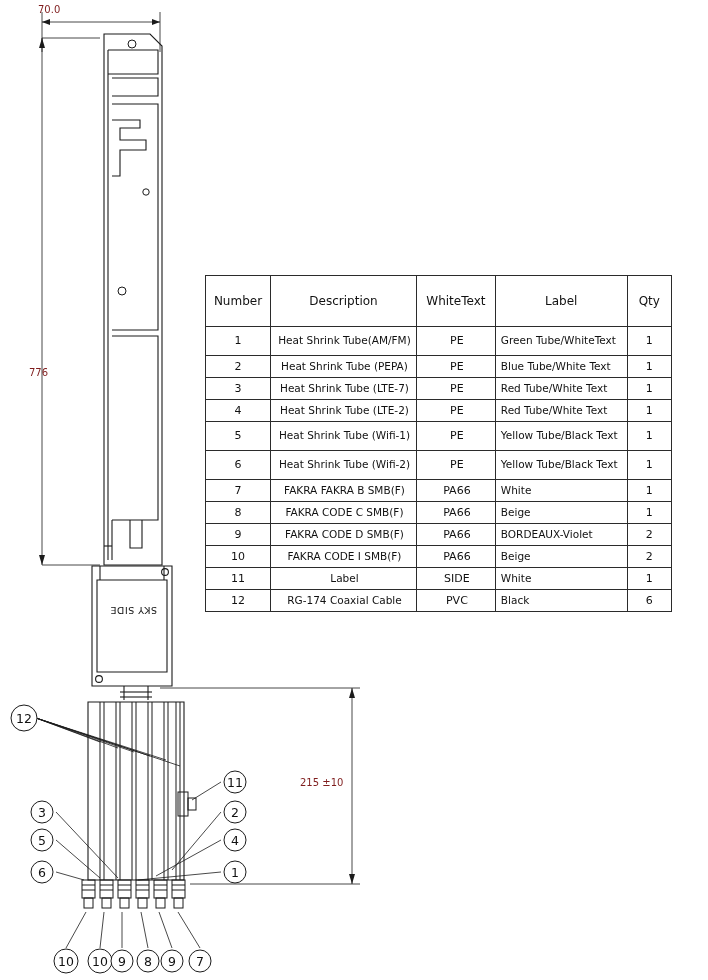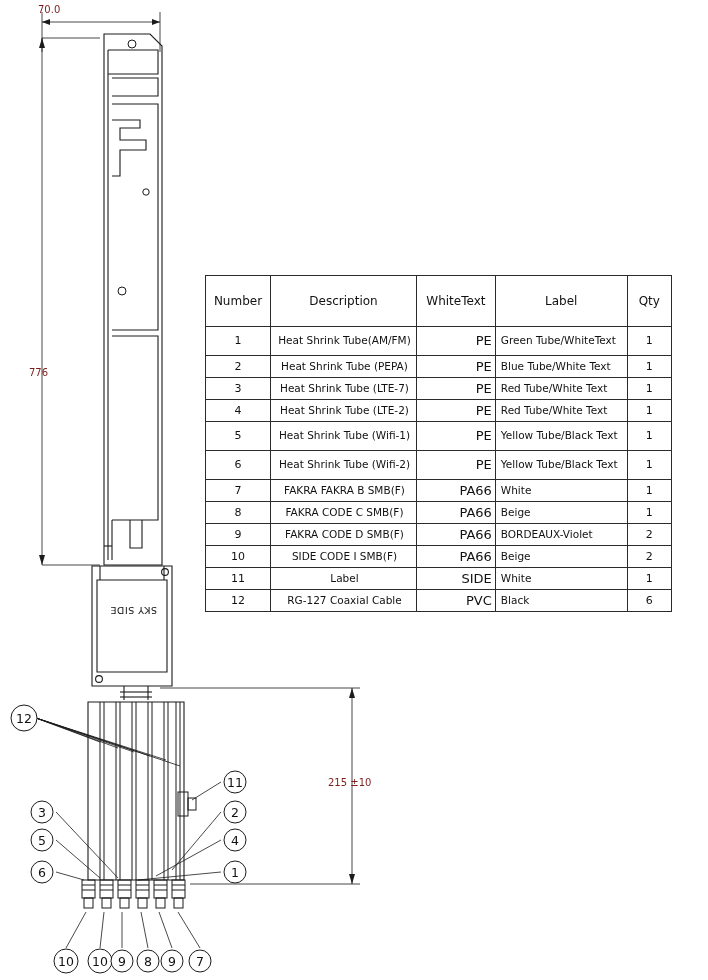--- a/index.html
+++ b/index.html
@@ -31,37 +31,37 @@
     line-height:1.05;
   }
   .bom thead th{
     height:48px;
     font-size:12px;
     text-align:center;
     vertical-align:middle;
   }
   .bom td.num{width:62px;text-align:center;font-size:11px;}
   .bom td.desc{width:165px;text-align:center;padding-left:5px;}
-  .bom td.mat{width:75px;text-align:right;padding-left:5px;font-size:13px;}
+  .bom td.mat{width:75px;text-align:center;padding-left:5px;font-size:11px;}
   .bom td.fin{width:140px;text-align:left;padding-left:5px;}
   .bom td.qty{width:44px;text-align:center;font-size:11px;}
   .bom tr.tall td{height:26px;}
   .bom tr.short td{height:19px;}
   .bom td.fin.wrap{white-space:normal;}
 
   
   .dimtxt{
     position:absolute;
     font-size:10px;
     color:#7f1d1d;
     white-space:nowrap;
   }
   .t70{left:38px;top:4px;}
   .t553{left:29px;top:367px;}
-  .t215{left:328px;top:777px;}
+  .t215{left:300px;top:777px;}
   .skyside{
     position:absolute;
     left:110px;top:605px;
     font-size:9.5px;
     letter-spacing:.5px;
     color:#111;
     transform:rotate(180deg);
     white-space:nowrap;
   }
   .balloon-txt{
@@ -334,35 +334,35 @@
       </tr>
       <tr class="short">
         <td class="num">9</td>
         <td class="desc">FAKRA CODE D SMB(F)</td>
         <td class="mat">PA66</td>
         <td class="fin">BORDEAUX-Violet</td>
         <td class="qty">2</td>
       </tr>
       <tr class="short">
         <td class="num">10</td>
-        <td class="desc">SIDE CODE I SMB(F)</td>
+        <td class="desc">FAKRA CODE I SMB(F)</td>
         <td class="mat">PA66</td>
         <td class="fin">Beige</td>
         <td class="qty">2</td>
       </tr>
       <tr class="short">
         <td class="num">11</td>
         <td class="desc">Label</td>
         <td class="mat">SIDE</td>
         <td class="fin">White</td>
         <td class="qty">1</td>
       </tr>
       <tr class="short">
         <td class="num">12</td>
-        <td class="desc">RG-127 Coaxial Cable</td>
+        <td class="desc">RG-174 Coaxial Cable</td>
         <td class="mat">PVC</td>
         <td class="fin">Black</td>
         <td class="qty">6</td>
       </tr>
     </tbody>
   </table>
 
 </div>
 
 </body></html>

